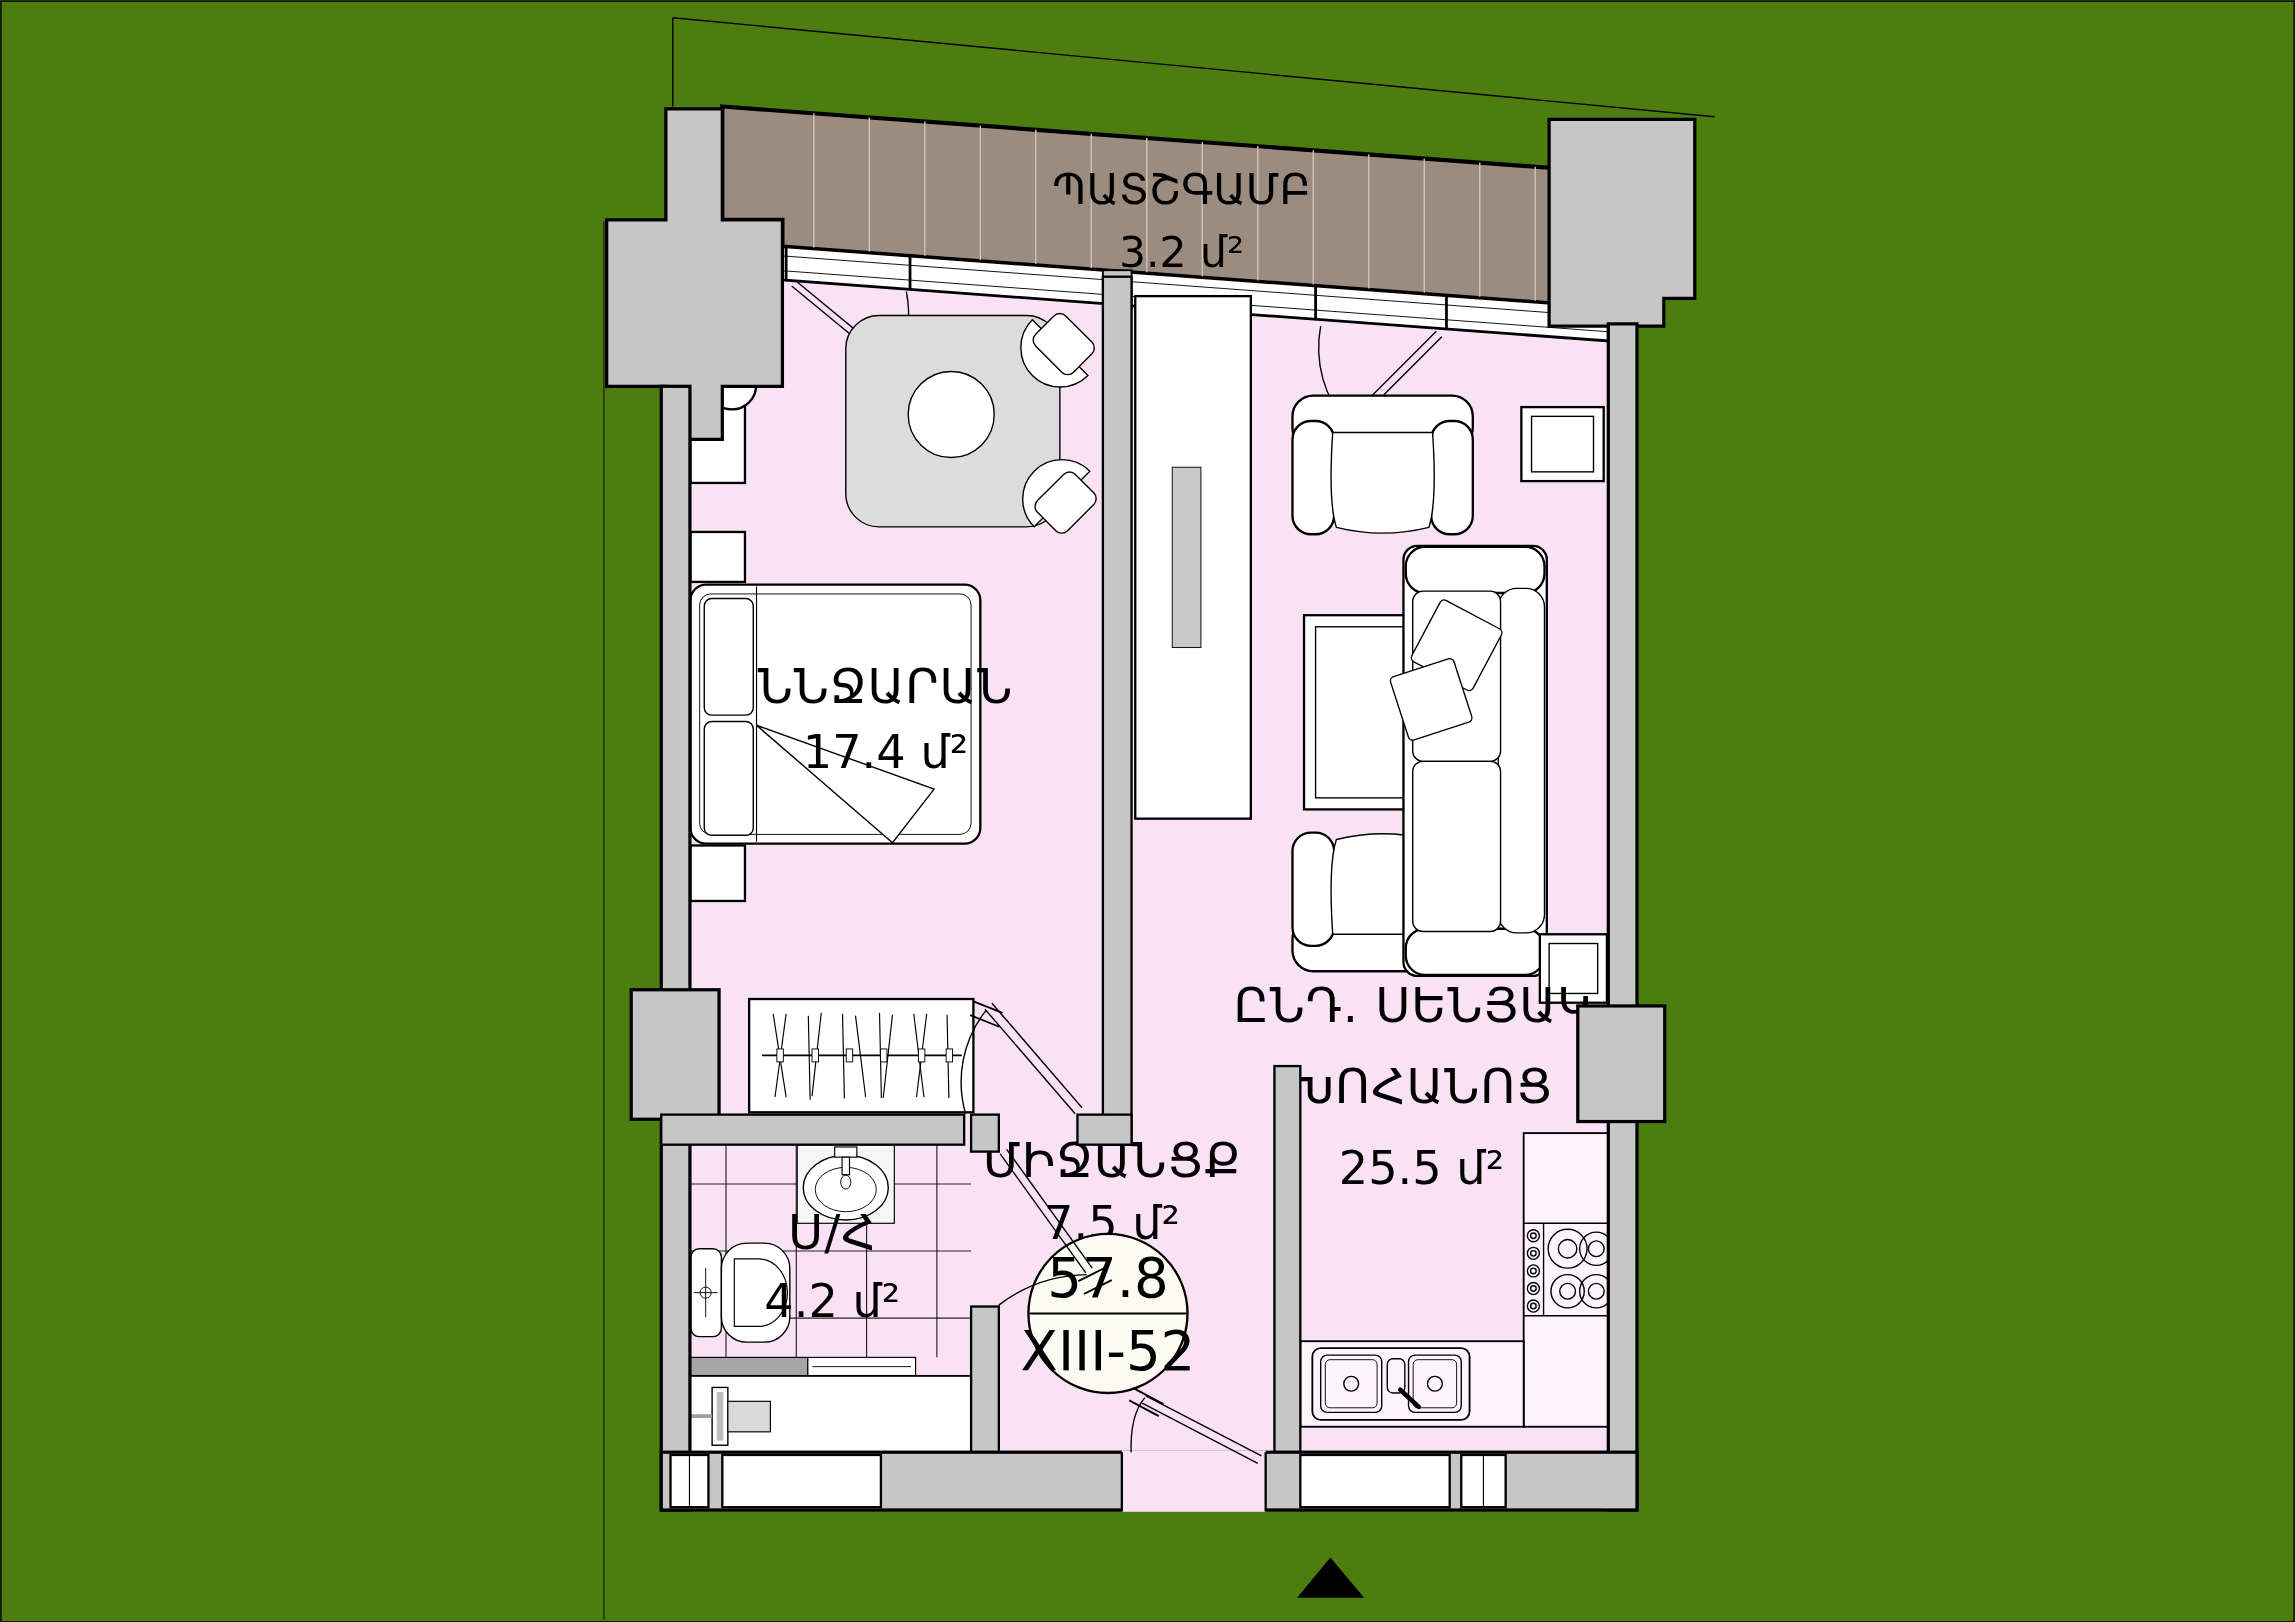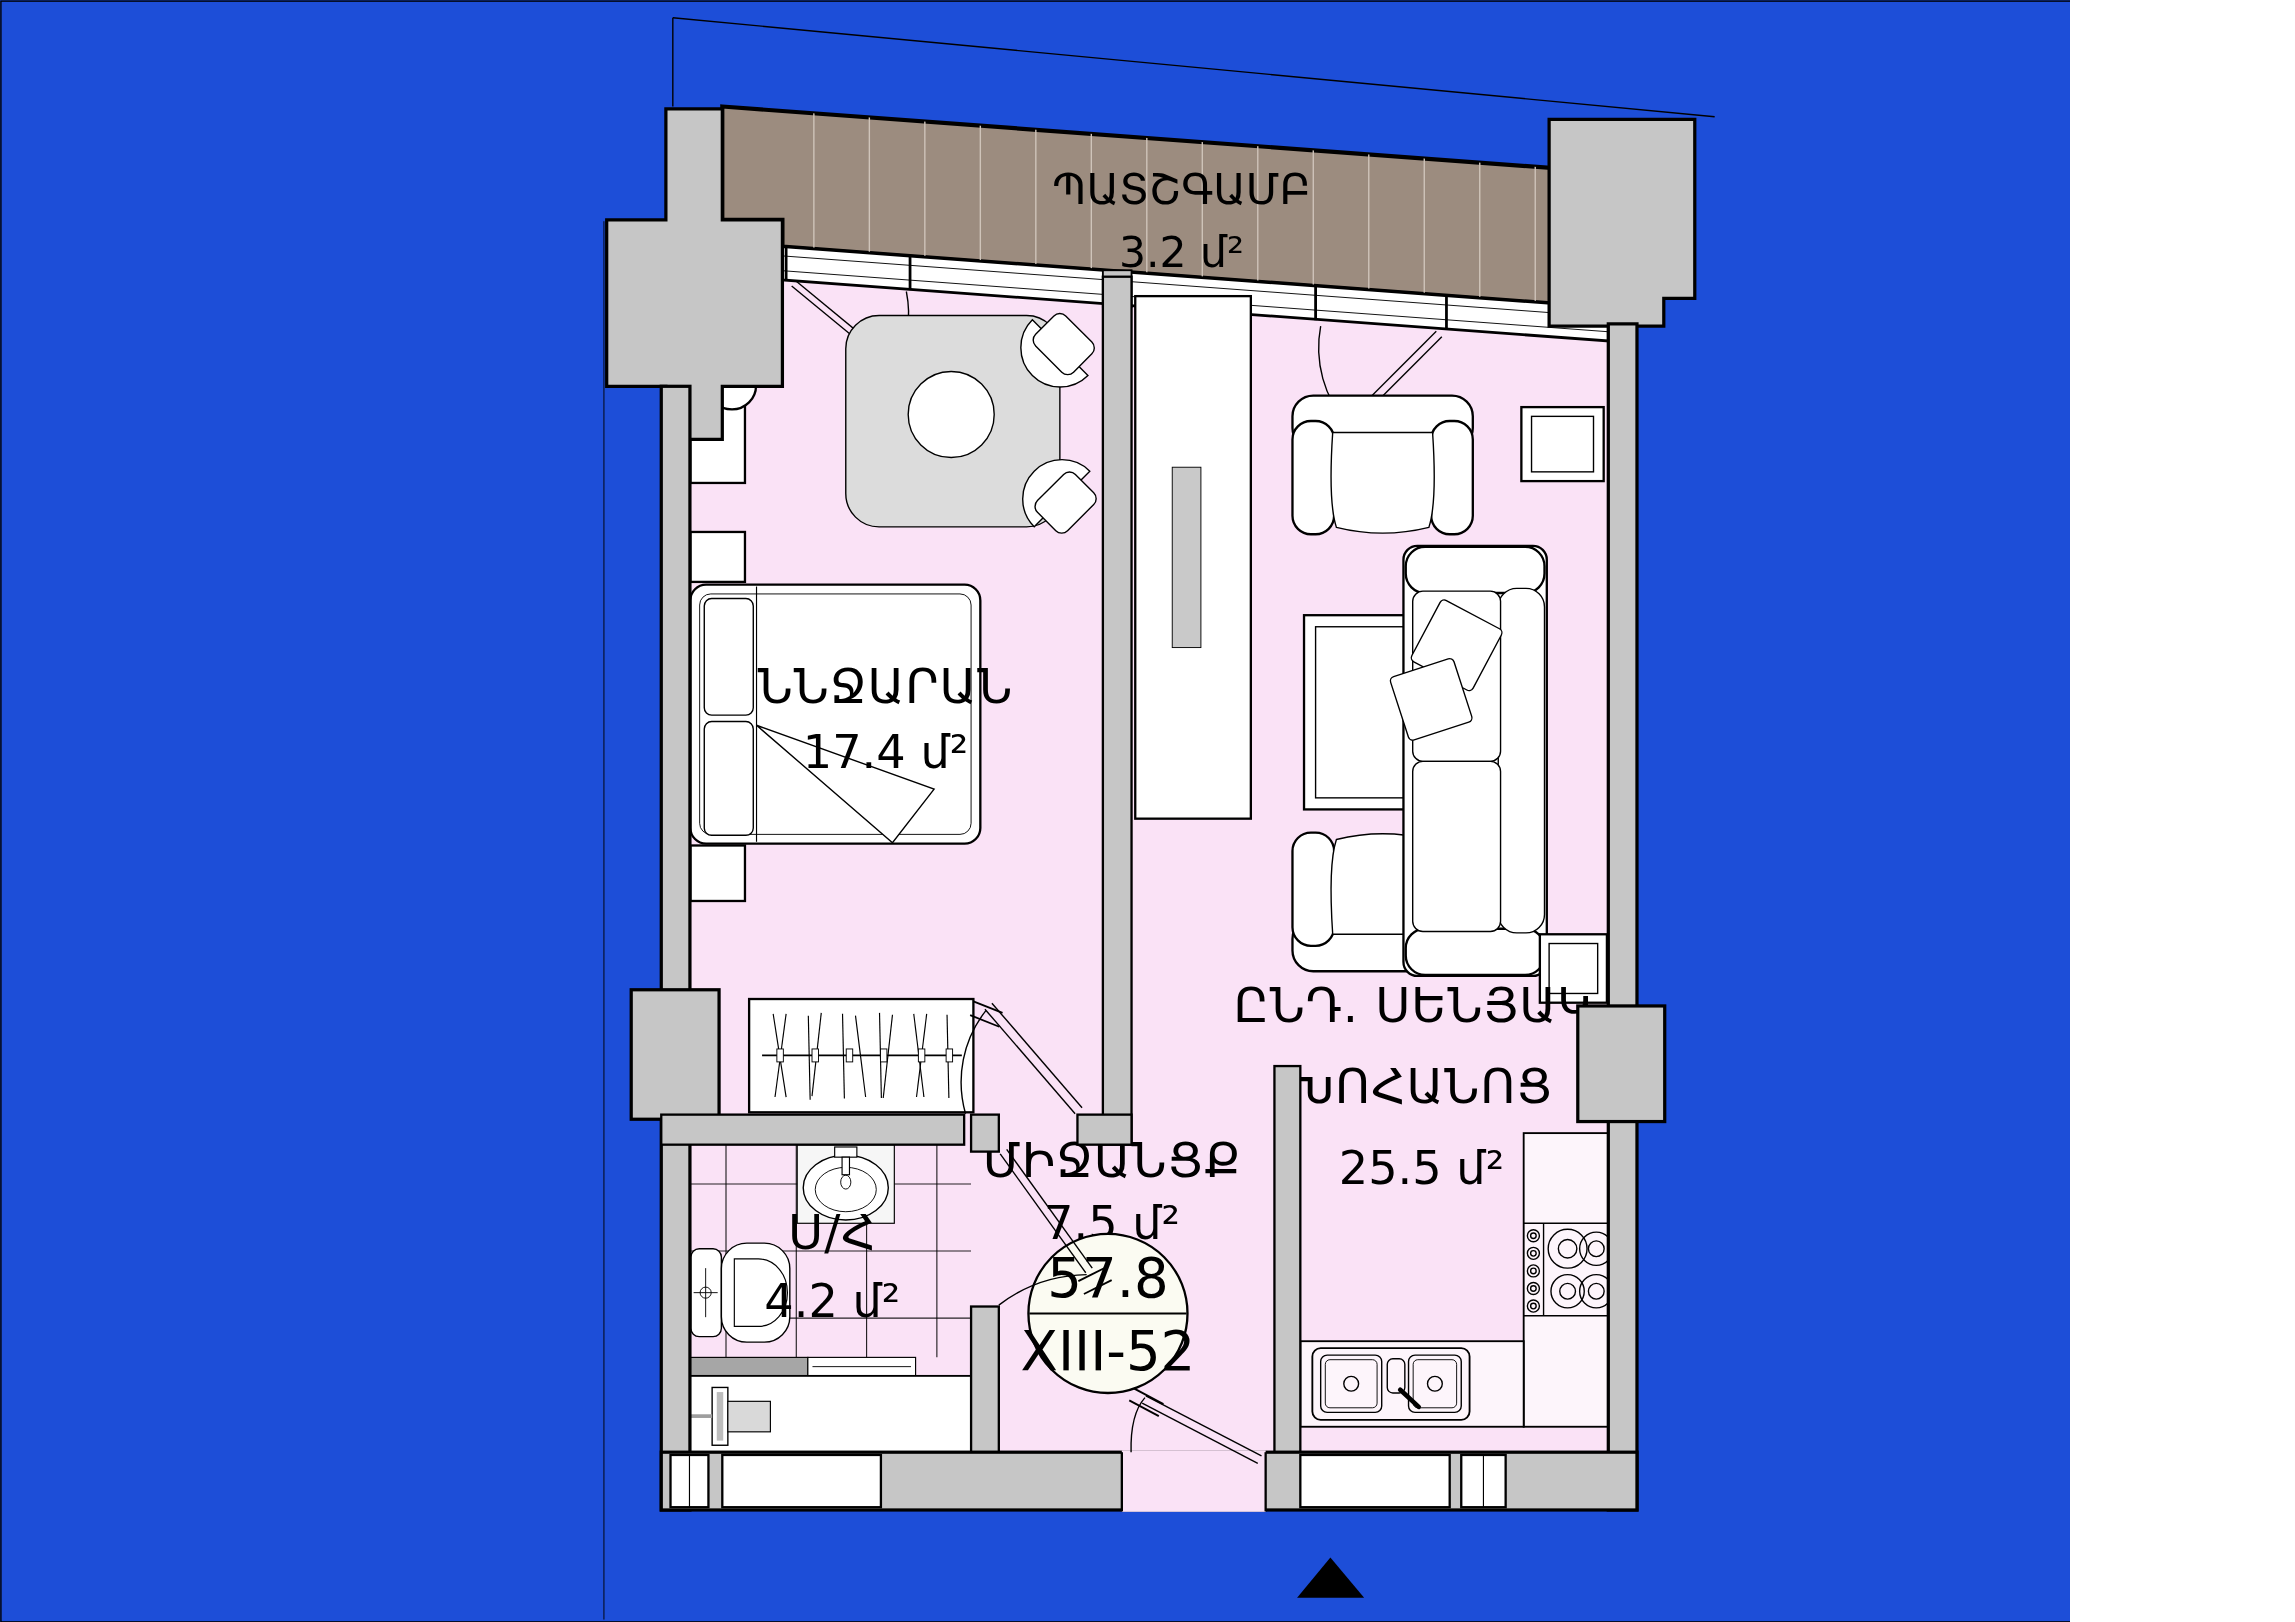--- a/index.html
+++ b/index.html
@@ -1,17 +1,17 @@
 <!DOCTYPE html>
 <html style="font-size:7.4px"><head>
 <meta charset="utf-8">
 <style>
   html,body{margin:0;padding:0;background:#ffffff;}
   body{font-family:"DejaVu Sans",sans-serif;}
-  .plan-wrap{position:relative;width:2070px;height:1623px;background:#1d4ed8;overflow:hidden;}
+  .plan-wrap{position:relative;width:2295px;height:1623px;background:#4d7c0f;overflow:hidden;}
   svg{display:block;}
   text{font-family:"DejaVu Sans",sans-serif;fill:#000;}
   .room-label{font-size:104px;letter-spacing:2px;}
   .area-label{font-size:100px;}
   .balcony-label{font-size:92px;}
   .badge-label{font-size:118px;}
   .wall{fill:#C6C6C6;stroke:#000;stroke-width:7;}
   .wall-thin{fill:#C6C6C6;stroke:#000;stroke-width:5;}
   .furn{fill:#FFFFFF;stroke:#000;stroke-width:5;}
   .furn-thin{fill:#FFFFFF;stroke:#000;stroke-width:3;}

